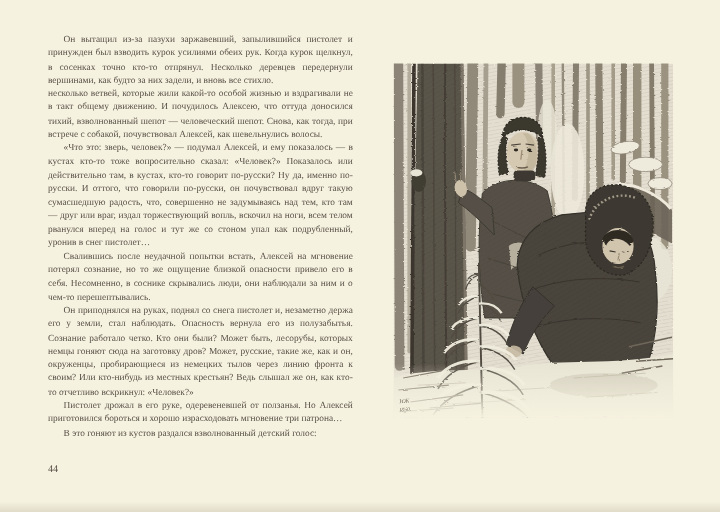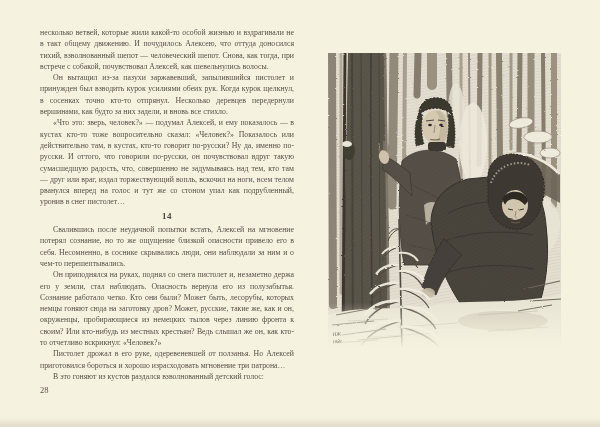--- a/index.html
+++ b/index.html
@@ -29,30 +29,29 @@
     background:linear-gradient(to bottom, rgba(101,96,70,0), rgba(101,96,70,0.16));
   }
 </style>
 </head>
 <body>
 
 <div class="spread">
 
   <div class="page-left">
     <div class="text-col">
+      <p class="para indent">Он вытащил из-за пазухи заржавевший, запылившийся пистолет и принужден был взводить курок усилиями обеих рук. Когда курок щелкнул, в сосенках точно кто-то отпрянул. Несколько деревцев передернули вершинами, как будто за них задели, и вновь все стихло.</p>
       <p class="para">несколько ветвей, которые жили какой-то особой жизнью и вздрагивали не в такт общему движению. И почудилось Алексею, что оттуда доносился тихий, взволнованный шепот — человеческий шепот. Снова, как тогда, при встрече с собакой, почувствовал Алексей, как шевельнулись волосы.</p>
-      <p class="para indent">Он вытащил из-за пазухи заржавевший, запылившийся пистолет и принужден был взводить курок усилиями обеих рук. Когда курок щелкнул, в сосенках точно кто-то отпрянул. Несколько деревцев передернули вершинами, как будто за них задели, и вновь все стихло.</p>
       <p class="para indent">«Что это: зверь, человек?» — подумал Алексей, и ему показалось — в кустах кто-то тоже вопросительно сказал: «Человек?» Показалось или действительно там, в кустах, кто-то говорит по-русски? Ну да, именно по-русски. И оттого, что говорили по-русски, он почувствовал вдруг такую сумасшедшую радость, что, совершенно не задумываясь над тем, кто там — друг или враг, издал торжествующий вопль, вскочил на ноги, всем телом рванулся вперед на голос и тут же со стоном упал как подрубленный, уронив в снег пистолет…</p>
-      <h2 class="chapter">14</h2>
       <p class="para indent">Свалившись после неудачной попытки встать, Алексей на мгновение потерял сознание, но то же ощущение близкой опасности привело его в себя. Несомненно, в соснике скрывались люди, они наблюдали за ним и о чем-то перешептывались.</p>
       <p class="para indent">Он приподнялся на руках, поднял со снега пистолет и, незаметно держа его у земли, стал наблюдать. Опасность вернула его из полузабытья. Сознание работало четко. Кто они были? Может быть, лесорубы, которых немцы гоняют сюда на заготовку дров? Может, русские, такие же, как и он, окруженцы, пробирающиеся из немецких тылов через линию фронта к своим? Или кто-нибудь из местных крестьян? Ведь слышал же он, как кто-то отчетливо вскрикнул: «Человек?»</p>
       <p class="para indent">Пистолет дрожал в его руке, одеревеневшей от ползанья. Но Алексей приготовился бороться и хорошо израсходовать мгновение три патрона…</p>
       <p class="para indent">В это гоняют из кустов раздался взволнованный детский голос:</p>
     </div>
-    <div class="page-num">28</div>
+    <div class="page-num">44</div>
   </div>
 
   <div class="page-right">
     <svg class="illo" viewBox="0 0 233 295" xmlns="http://www.w3.org/2000/svg">
       <defs>
         <filter id="rough" x="-5%" y="-5%" width="110%" height="110%">
           <feTurbulence type="fractalNoise" baseFrequency="0.15 0.9" numOctaves="2" result="n"></feTurbulence>
           <feDisplacementMap in="SourceGraphic" in2="n" scale="2"></feDisplacementMap>
         </filter>
         <pattern id="hatchD" width="3.5" height="3.5" patternUnits="userSpaceOnUse" patternTransform="rotate(60)">

